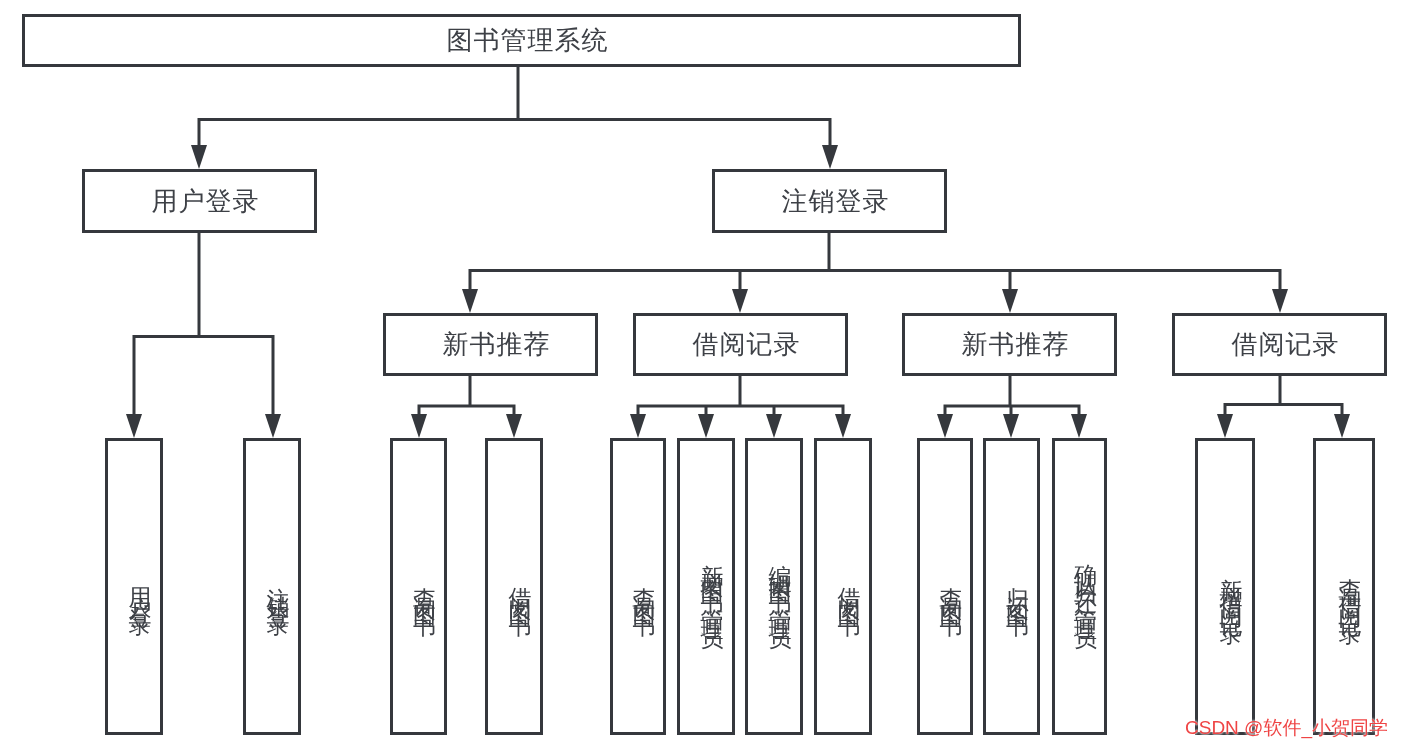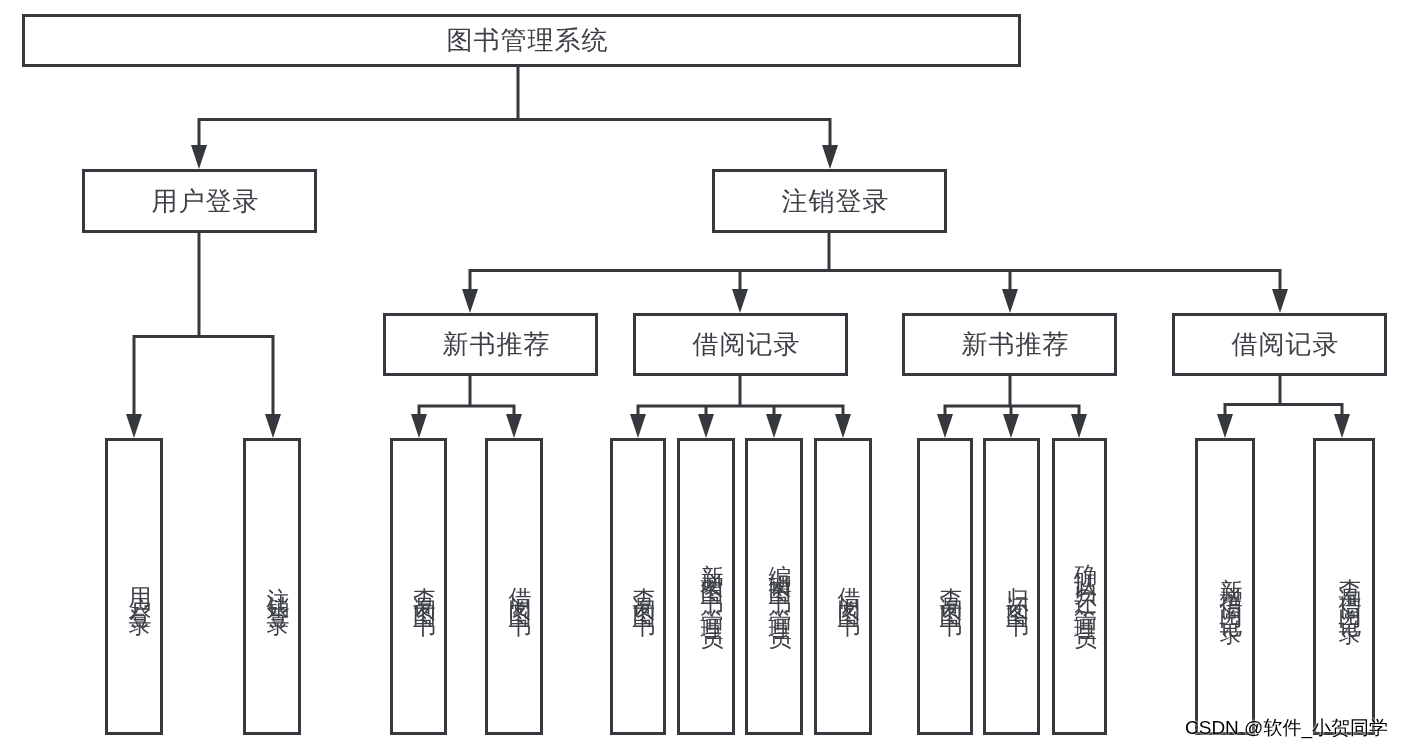--- a/index.html
+++ b/index.html
@@ -45,21 +45,21 @@
     line-height: 1;
     white-space: nowrap;
     color: #3d4046;
   }
   .h-label { white-space: nowrap; }
   #watermark {
     position: absolute;
     left: 1185px;
     top: 715px;
     font-size: 19px;
-    color: #000000;
+    color: #ef4444;
     text-shadow: 0 0 3px #ffffff, 0 0 2px #ffffff;
     white-space: nowrap;
   }
   .stroke-line {
     fill: none;
     stroke: #35383d;
     stroke-width: 3;
   }
   .arrow { fill: #35383d; stroke: none; }
 </style>

